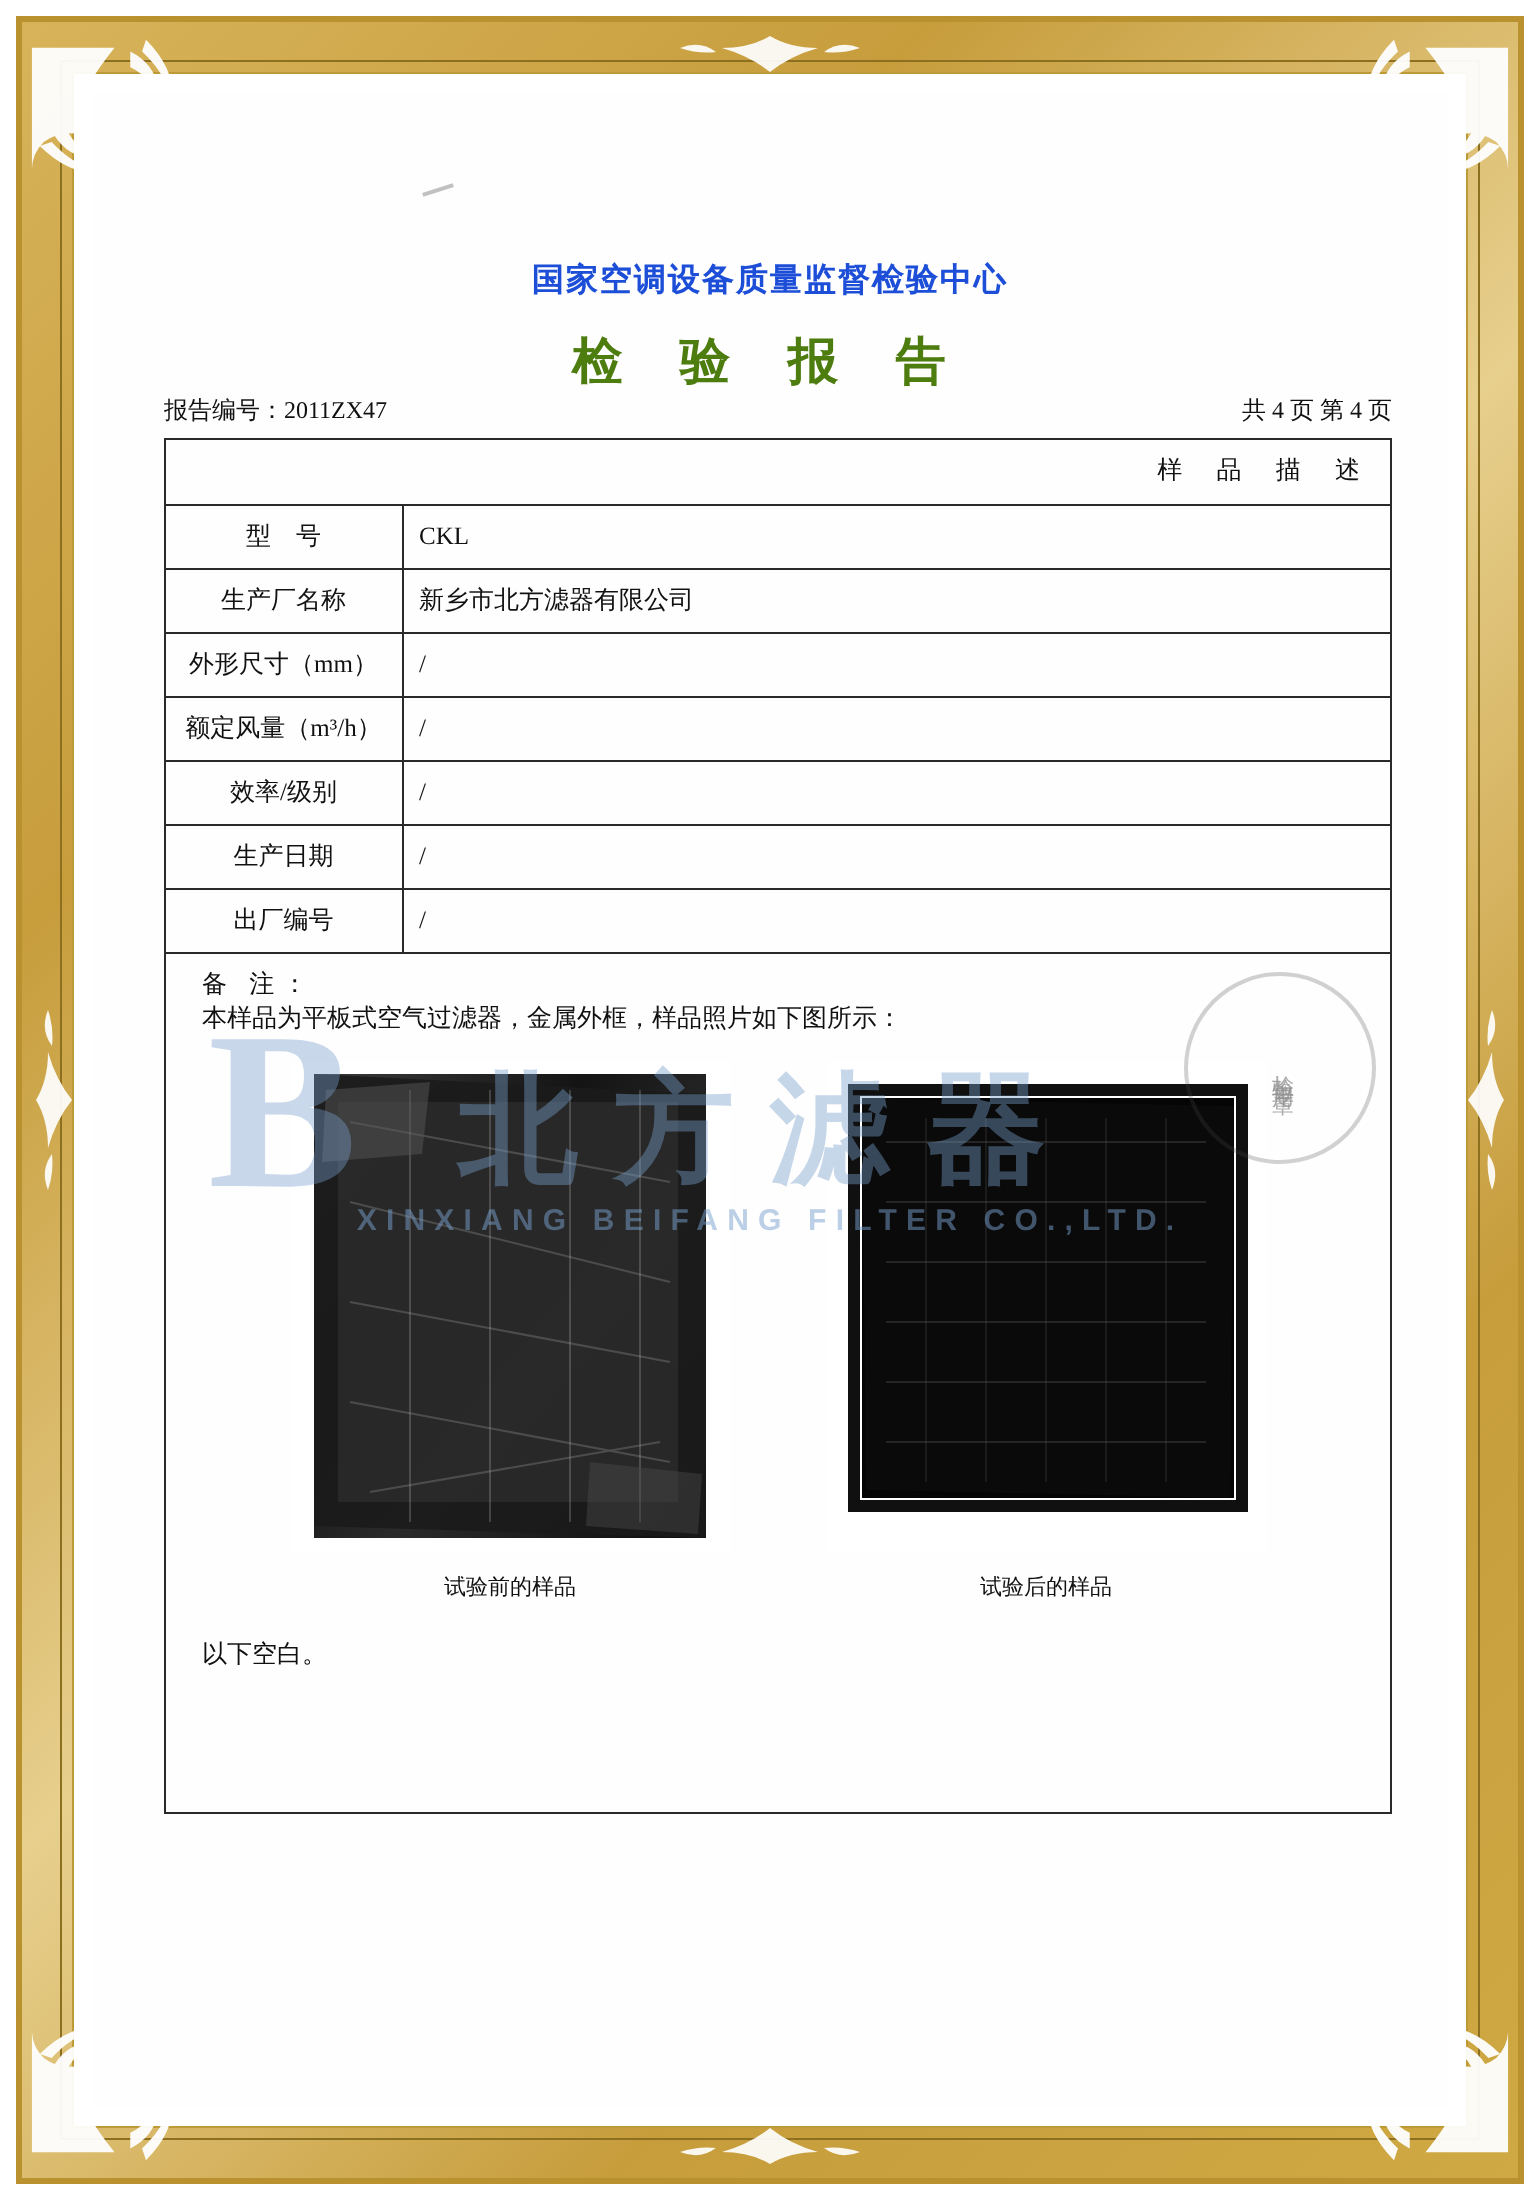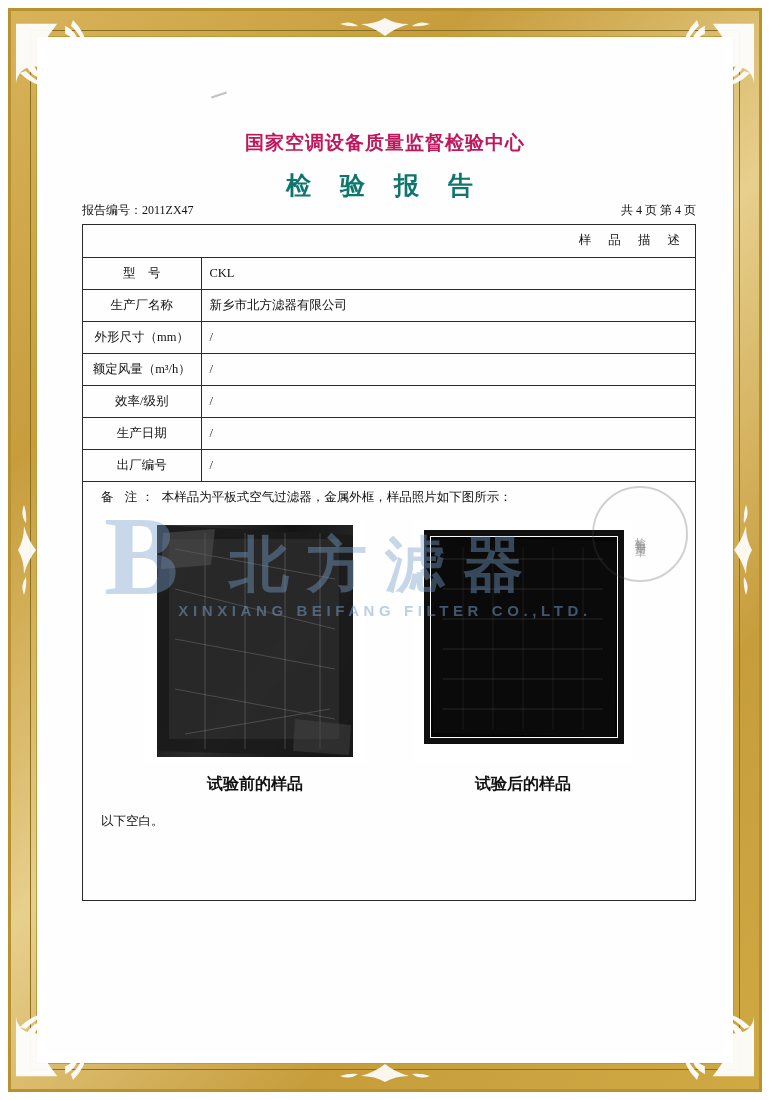--- a/index.html
+++ b/index.html
@@ -65,31 +65,31 @@
     position: absolute;
     left: 46px; top: 46px; right: 46px; bottom: 46px;
     background: #fefefe;
     overflow: hidden;
   }
 
   .title-zone { text-align: center; padding-top: 84px; }
   .org-title {
     font-family: "Liberation Sans", sans-serif;
     font-weight: bold;
-    font-size: 19px;
+    font-size: 16px;
     letter-spacing: 1px;
-    color: #be185d;
+    color: #1d4ed8;
   }
   .report-title {
     margin-top: 13px;
     font-family: "Liberation Sans", sans-serif;
     font-weight: bold;
     font-size: 25px;
     letter-spacing: 11px;
-    color: #0f766e;
+    color: #4d7c0f;
   }
 
   .meta-row {
     padding: 0 28px 0 36px;
     display: flex;
     justify-content: space-between;
     font-size: 12px;
     color: #111;
   }
 
@@ -128,39 +128,39 @@
   td.notes-cell {
     padding: 0;
     border-bottom: 1px solid #2a2a2a;
     height: auto;
   }
   .notes-line {
     display: flex;
     align-items: flex-start;
     padding: 7px 8px 5px 10px;
     font-size: 12.5px;
+    flex-direction: column;
   }
   .notes-label { white-space: nowrap; letter-spacing: 4px; margin-right: 4px; }
   .photos {
     display: flex;
     justify-content: space-around;
     padding: 8px 30px 4px 30px;
   }
   .photo-block { text-align: center; width: 220px; }
   .photo-frame {
     width: 220px; height: 245px;
     margin: 0 auto;
     position: relative;
     overflow: hidden;
     background: #ffffff;
   }
   .photo-caption {
     margin-top: 10px;
-    font-size: 16px;
-    font-weight: bold;
+    font-size: 11px;
   }
   .blank-note {
     padding: 14px 8px 10px 10px;
     font-size: 12.5px;
   }
   .tail-space { height: 60px; }
 
   
   .watermark {
     position: absolute;

